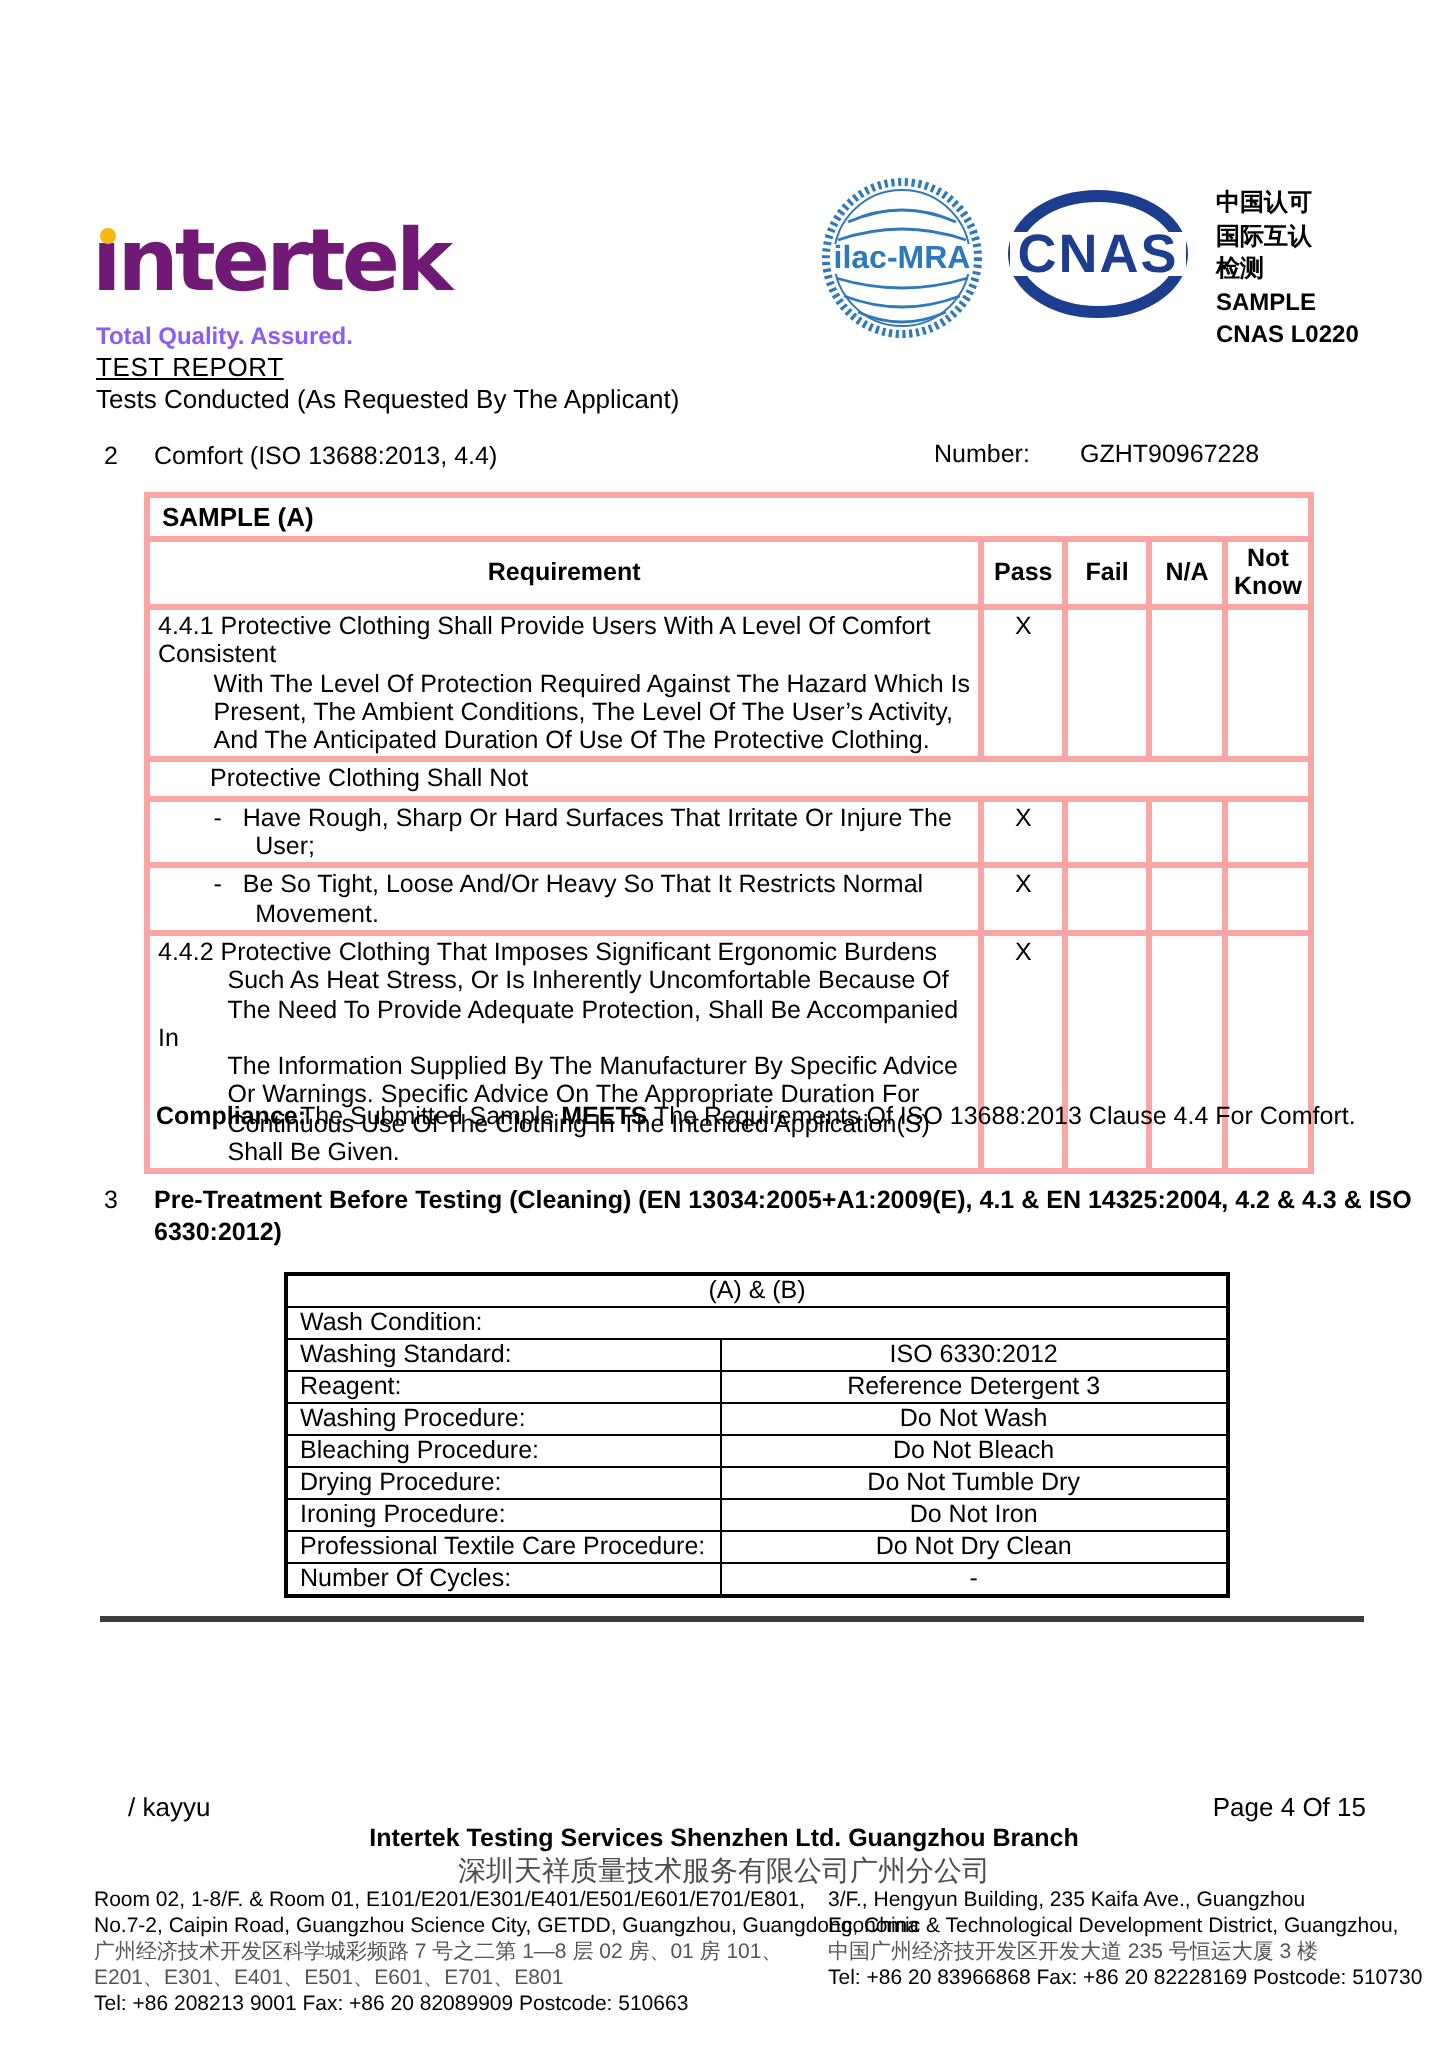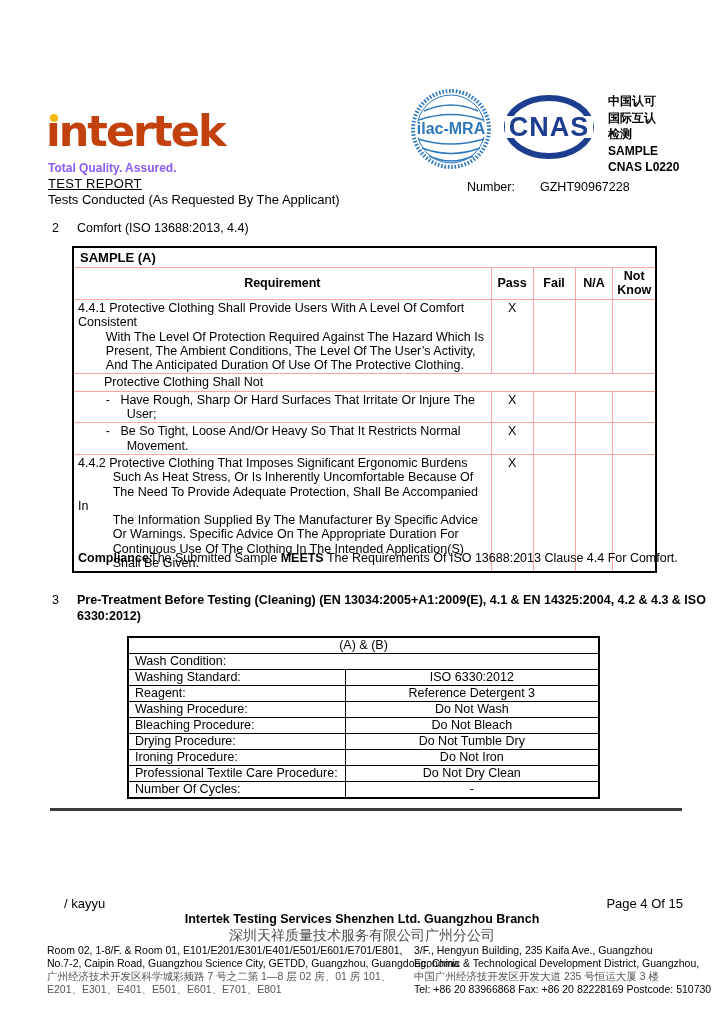--- a/index.html
+++ b/index.html
@@ -6,57 +6,57 @@
   body{
     width:724px;height:1024px;background:#ffffff;position:relative;
     font-family:"Liberation Sans", sans-serif;color:#000;overflow:hidden;
   }
   .abs{position:absolute;}
 
   
   .logo-block{left:46px;top:110px;width:200px;height:52px;}
   .logo-text{
     font-family:"DejaVu Sans", sans-serif;font-weight:bold;font-size:43px;
-    line-height:1;color:#c2410c;letter-spacing:-2px;
+    line-height:1;color:#701a75;letter-spacing:-2px;
   }
   .logo-dot{position:absolute;left:4px;top:4px;width:8px;height:8px;border-radius:50%;background:#f5b912;}
   .tagline{left:48px;top:161px;font-size:12px;font-weight:bold;color:#8b5cf6;}
   .report-title{left:48px;top:176px;font-size:13px;text-decoration:underline;letter-spacing:.3px;}
   .report-subtitle{left:48px;top:192px;font-size:13px;}
   .ilac-logo{left:410px;top:87px;}
   .cnas-logo{left:503px;top:93px;}
   .accred{left:608px;top:93px;font-size:12px;font-weight:bold;line-height:16.5px;}
   .number-line{left:467px;top:180px;font-size:12.5px;}
-  .number-line .lbl{display:inline-block;width:73px;}
+  .number-line .lbl{display:inline-block;width:73px;margin-top:40px;}
 
   
   .sec-heading{font-size:12.5px;display:flex;}
   .sec-heading .num{display:inline-block;width:25px;flex:none;}
   .s2-heading{left:52px;top:221px;}
   .s3-heading{left:52px;top:593px;line-height:15.5px;}
   .s3-heading .txt{white-space:pre-wrap;font-weight:bold;}
 
   
   .sample-table{left:72px;top:246px;}
   .sample-table table{border-collapse:collapse;width:585px;font-size:12.5px;}
-  .sample-table td,.sample-table th{border:1px solid #fca5a5;}
+  .sample-table td,.sample-table th{border:3px solid #fca5a5;}
   .sample-table table{border:2px solid #000;}
   .sample-table .cap{font-weight:bold;font-size:13px;padding:2px 6px;}
   .sample-table th{font-weight:bold;text-align:center;padding:2px 3px;line-height:13.5px;vertical-align:middle;}
   .sample-table .req{white-space:pre-wrap;padding:1px 4px;line-height:14.3px;vertical-align:top;}
   .sample-table .subhead{padding-left:30px;}
   .sample-table .mark{text-align:center;vertical-align:top;line-height:14.3px;padding:1px 0;}
 
   
   .compliance{left:78px;top:551px;font-size:12.5px;white-space:nowrap;}
   .compliance .lbl{font-weight:bold;display:inline-block;width:72px;}
   .compliance b{font-weight:bold;}
 
   
-  .wash-table{left:127px;top:636px;}
+  .wash-table{left:142px;top:636px;}
   .wash-table table{border-collapse:collapse;width:473px;font-size:12.5px;border:2px solid #000;}
   .wash-table td{border:1px solid #000;padding:0 6px;line-height:15px;height:15px;}
   .wash-table .hdr{text-align:center;}
   .wash-table .val{text-align:center;}
 
   
   .divider{left:50px;top:808px;width:632px;height:3px;background:#3c3c3c;}
   .author{left:64px;top:896px;font-size:13px;}
   .page-num{right:41px;top:896px;font-size:13px;}
   .company-en{left:0;top:912px;width:724px;text-align:center;font-size:12.5px;font-weight:bold;}
@@ -248,20 +248,21 @@
 <div class="abs author">/ kayyu</div>
 <div class="abs page-num">Page 4 Of 15</div>
 <div class="abs company-en">Intertek Testing Services Shenzhen Ltd. Guangzhou Branch</div>
 <div class="abs company-cn">深圳天祥质量技术服务有限公司广州分公司</div>
 
 <div class="abs addr addr-left">
   <div>Room 02, 1-8/F. &amp; Room 01, E101/E201/E301/E401/E501/E601/E701/E801,</div>
   <div>No.7-2, Caipin Road, Guangzhou Science City, GETDD, Guangzhou, Guangdong, China</div>
   <div class="cn">广州经济技术开发区科学城彩频路 7 号之二第 1—8 层 02 房、01 房 101、</div>
   <div class="cn">E201、E301、E401、E501、E601、E701、E801</div>
+  <div>Tel: +86 208213 9001 Fax: +86 20 82089909 Postcode: 510663</div>
 </div>
 
 <div class="abs addr addr-right">
   <div>3/F., Hengyun Building, 235 Kaifa Ave., Guangzhou</div>
   <div>Economic &amp; Technological Development District, Guangzhou,</div>
   <div class="cn">中国广州经济技开发区开发大道 235 号恒运大厦 3 楼</div>
   <div>Tel: +86 20 83966868 Fax: +86 20 82228169 Postcode: 510730</div>
 </div>
 
 </body></html>

